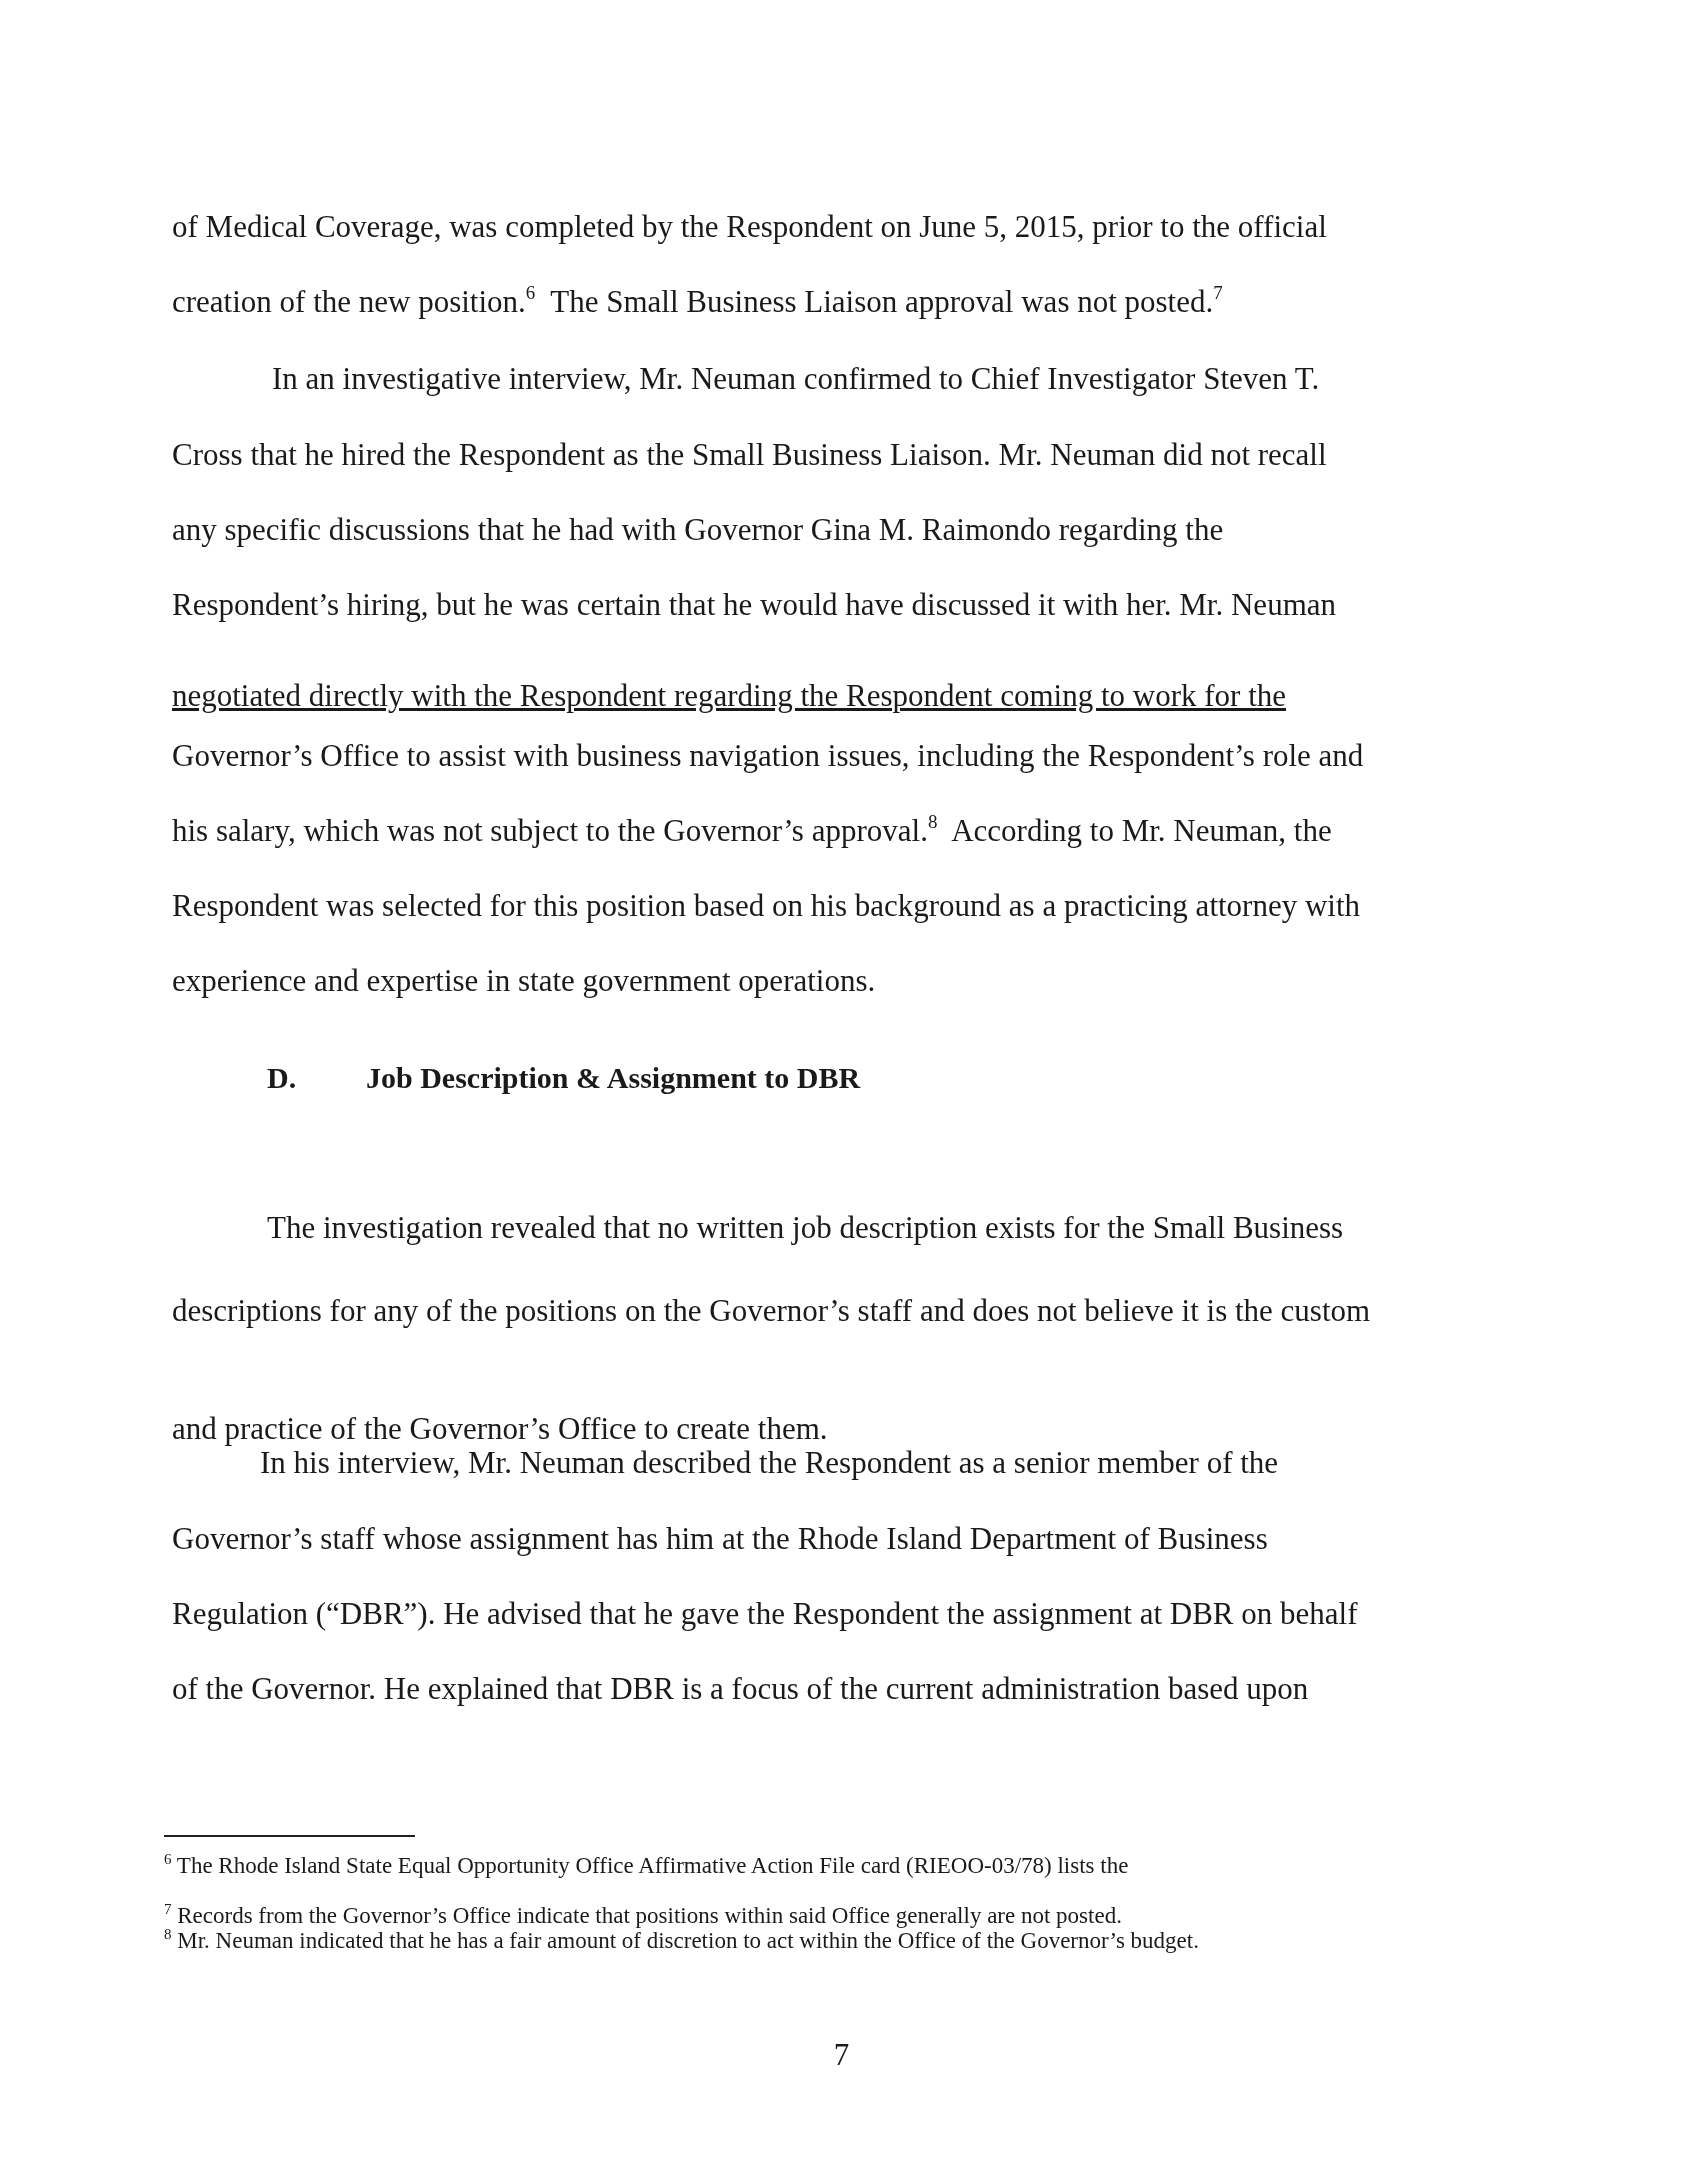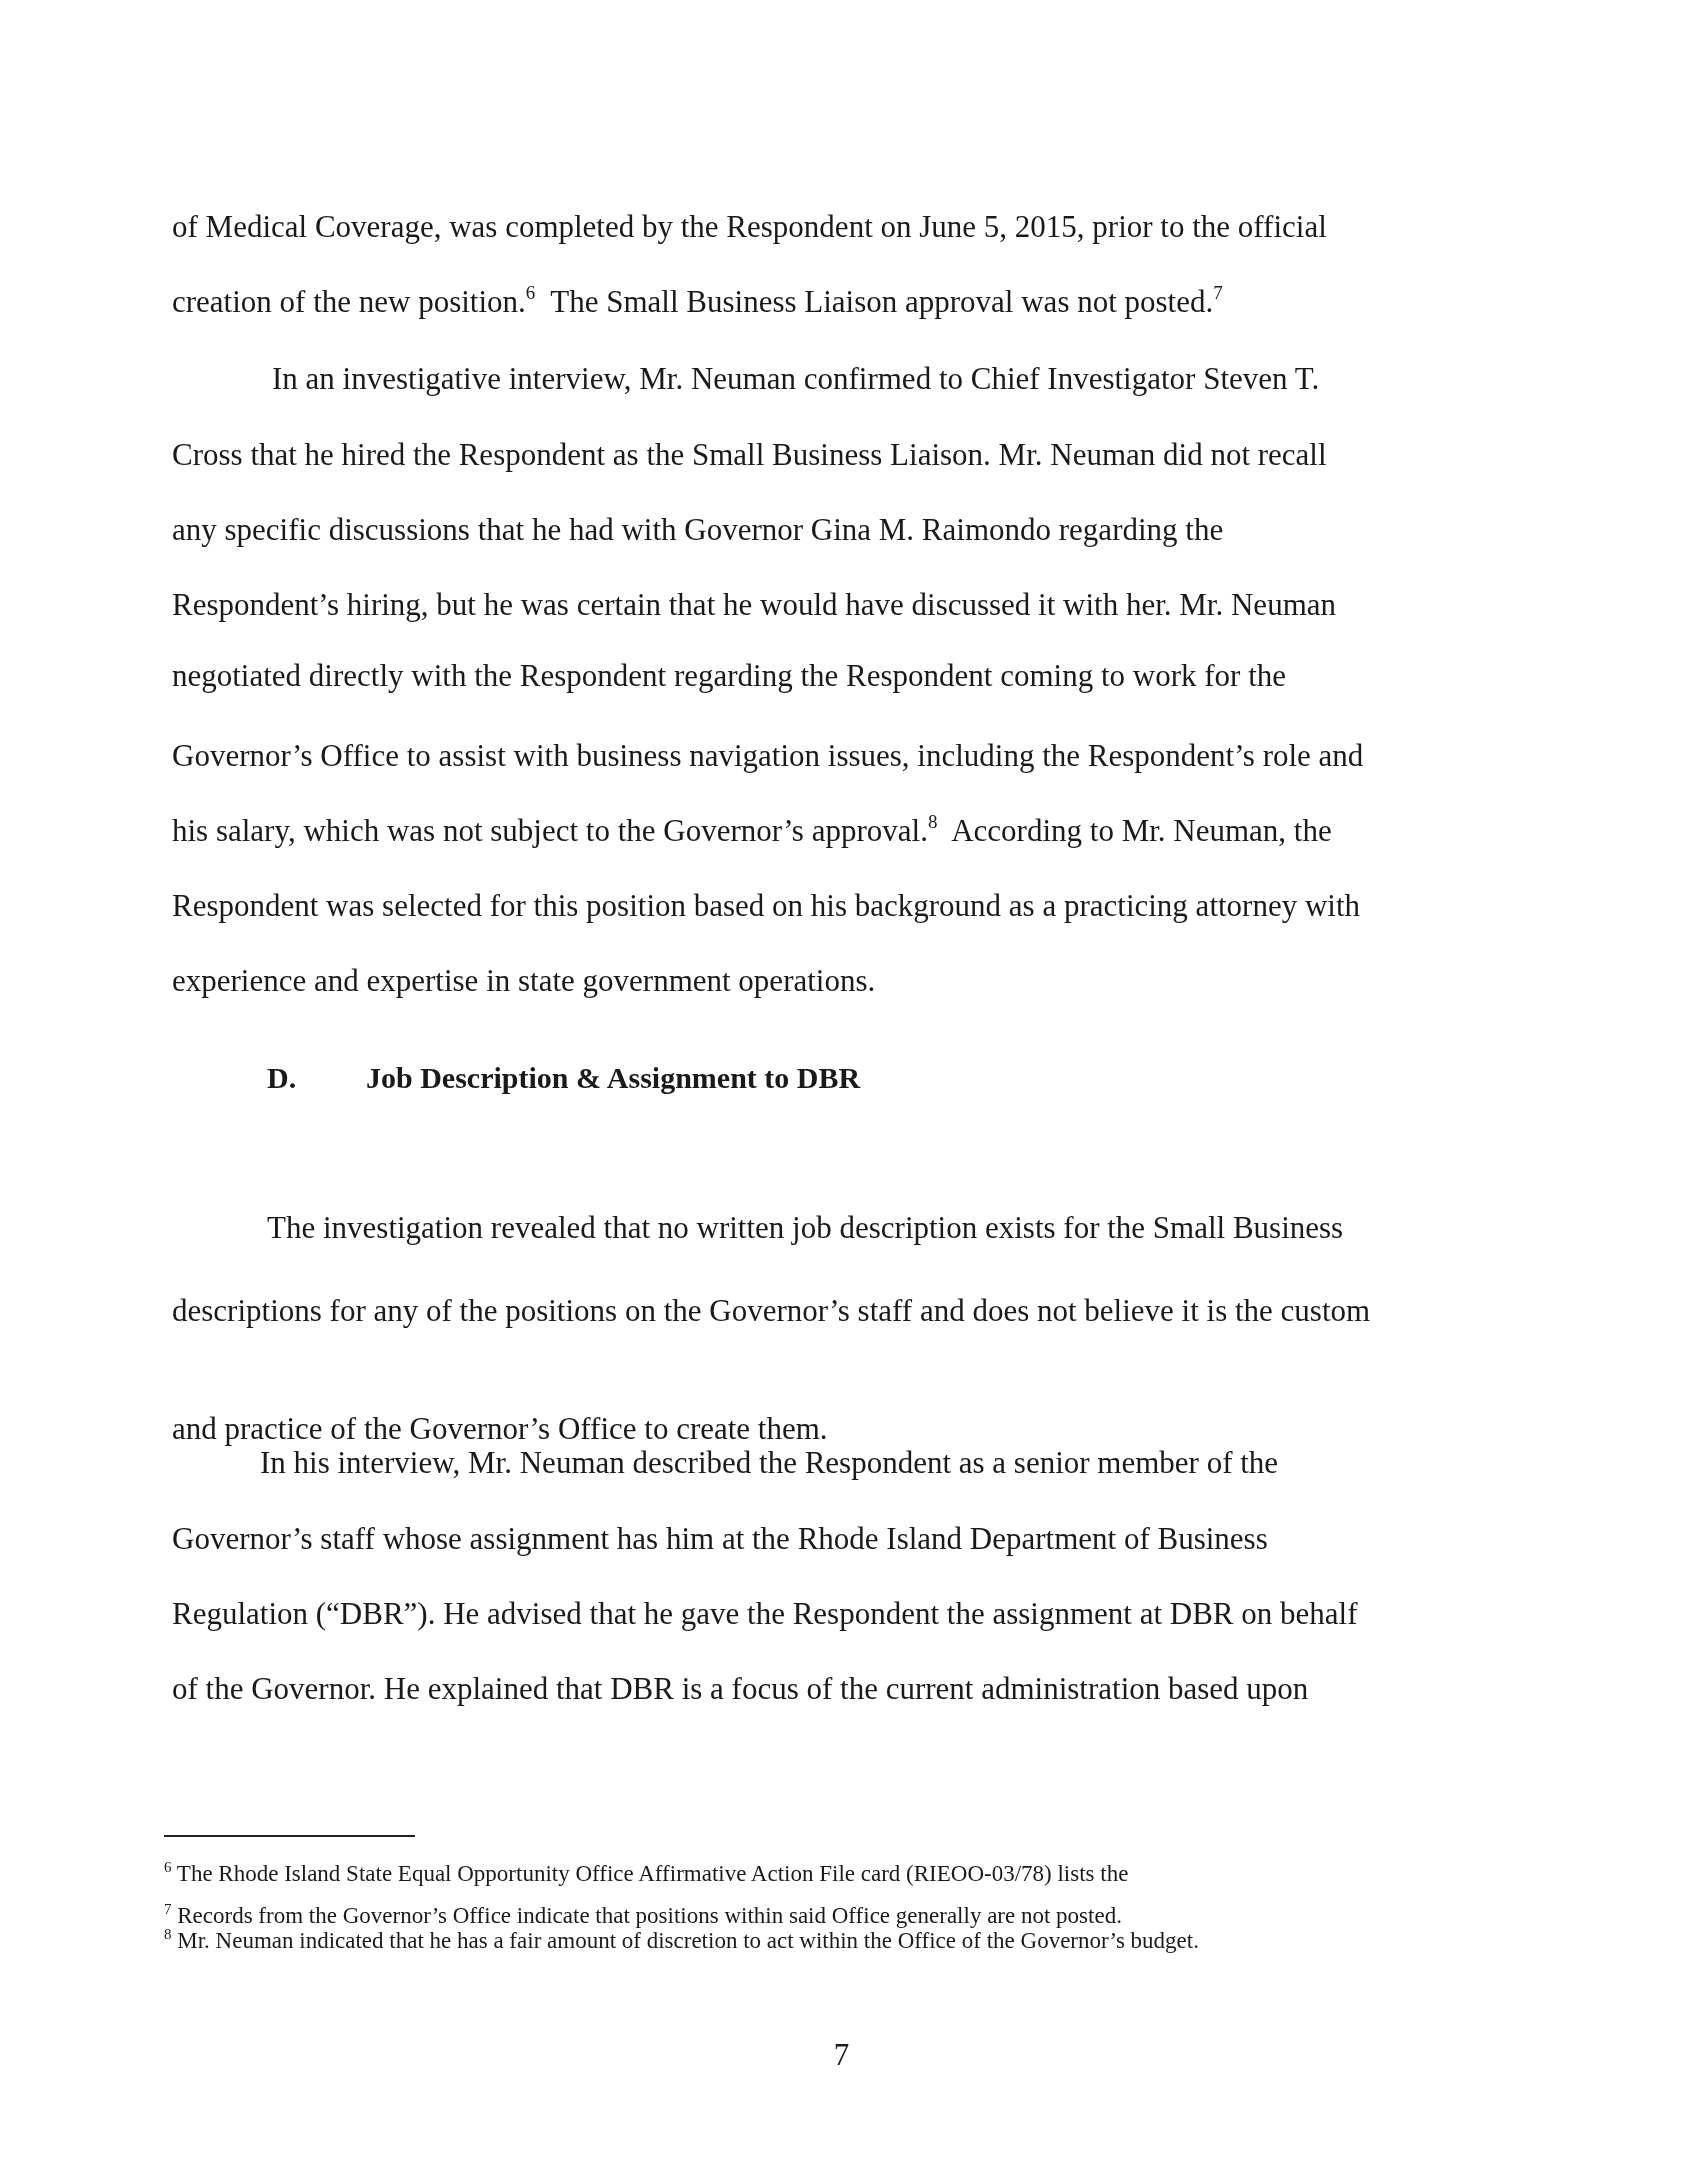--- a/index.html
+++ b/index.html
@@ -19,39 +19,39 @@
 
 <div class="page">
 
   <div class="line" style="top:211px;">of Medical Coverage, was completed by the Respondent on June 5, 2015, prior to the official</div>
   <div class="line" style="top:286px;"><span>creation of the new position.</span><sup>6</sup><span style="white-space:pre">  The Small Business Liaison approval was not posted.</span><sup>7</sup></div>
 
   <div class="line" style="top:363px; left:272px;">In an investigative interview, Mr. Neuman confirmed to Chief Investigator Steven T.</div>
   <div class="line" style="top:439px;">Cross that he hired the Respondent as the Small Business Liaison.  Mr. Neuman did not recall</div>
   <div class="line" style="top:514px;">any specific discussions that he had with Governor Gina M. Raimondo regarding the</div>
   <div class="line" style="top:589px;">Respondent’s hiring, but he was certain that he would have discussed it with her.  Mr. Neuman</div>
-  <div class="line" style="top:660px;">negotiated directly with the Respondent regarding the Respondent coming to work for the</div>
+  <div class="line" style="top:680px;text-decoration:underline;">negotiated directly with the Respondent regarding the Respondent coming to work for the</div>
   <div class="line" style="top:740px;">Governor’s Office to assist with business navigation issues, including the Respondent’s role and</div>
   <div class="line" style="top:815px;"><span>his salary, which was not subject to the Governor’s approval.</span><sup>8</sup><span style="white-space:pre">  According to Mr. Neuman, the</span></div>
   <div class="line" style="top:890px;">Respondent was selected for this position based on his background as a practicing attorney with</div>
   <div class="line" style="top:965px;">experience and expertise in state government operations.</div>
 
   <div class="heading" style="left:267px;">D.</div>
   <div class="heading" style="left:366px;">Job Description &amp; Assignment to DBR</div>
 
   <div class="line" style="top:1212px; left:267px;text-align:right;">The investigation revealed that no written job description exists for the Small Business</div>
   <div class="line" style="top:1295px;">descriptions for any of the positions on the Governor’s staff and does not believe it is the custom</div>
   <div class="line" style="top:1370px;margin-top:43px;">and practice of the Governor’s Office to create them.</div>
 
   <div class="line" style="top:1447px; left:260px;">In his interview, Mr. Neuman described the Respondent as a senior member of the</div>
   <div class="line" style="top:1523px;font-family:Liberation Serif, serif;">Governor’s staff whose assignment has him at the Rhode Island Department of Business</div>
   <div class="line" style="top:1598px;">Regulation (“DBR”).  He advised that he gave the Respondent the assignment at DBR on behalf</div>
   <div class="line" style="top:1673px;">of the Governor.  He explained that DBR is a focus of the current administration based upon</div>
 
   <div class="fn-rule"></div>
 
-  <div class="fn" style="top:1854px;margin-top:8px;"><sup>6</sup> <span>The Rhode Island State Equal Opportunity Office Affirmative Action File card (RIEOO-03/78) lists the</span></div>
+  <div class="fn" style="top:1854px;"><sup>6</sup> <span>The Rhode Island State Equal Opportunity Office Affirmative Action File card (RIEOO-03/78) lists the</span></div>
   <div class="fn" style="top:1904px;"><sup>7</sup> <span>Records from the Governor’s Office indicate that positions within said Office generally are not posted.</span></div>
   <div class="fn" style="top:1929px;"><sup>8</sup> <span>Mr. Neuman indicated that he has a fair amount of discretion to act within the Office of the Governor’s budget.</span></div>
 
   <div class="pagenum">7</div>
 </div>
 
 
 </body></html>

